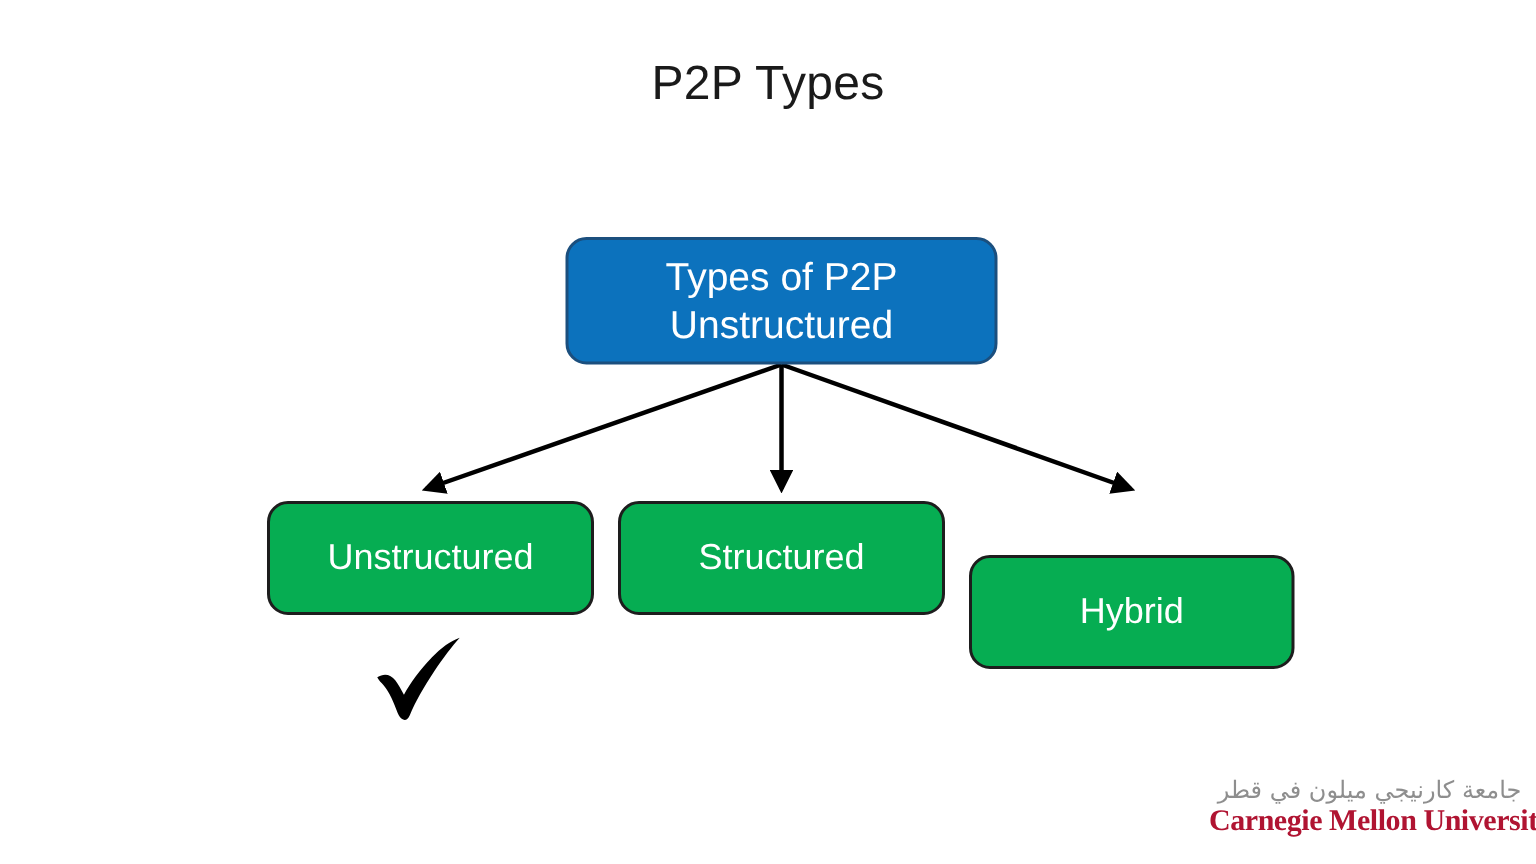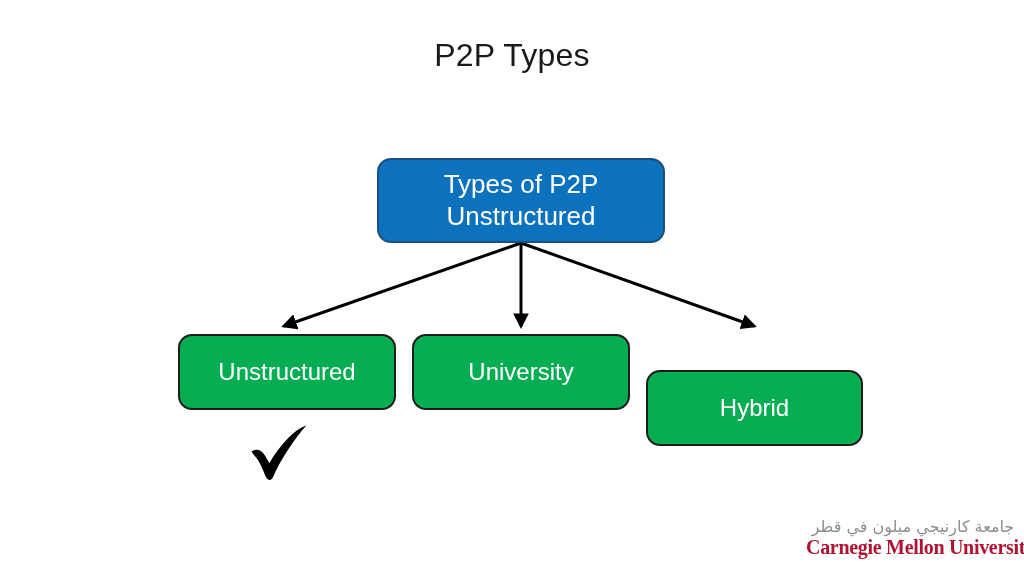--- a/index.html
+++ b/index.html
@@ -147,21 +147,21 @@
       <span>Types of P2P</span><br>
       <span>Unstructured</span>
     </span>
   </div>
 
   <div class="node node-leaf leaf-1">
     <span>Unstructured</span>
   </div>
 
   <div class="node node-leaf leaf-2">
-    <span>University</span>
+    <span>Structured</span>
   </div>
 
   <div class="node node-leaf leaf-3">
     <span>Hybrid</span>
   </div>
 
   <svg id="check-mark" viewBox="0 0 62 58" xmlns="http://www.w3.org/2000/svg">
     <path d="M3.5 27.5 C8 24.5 12.5 25.5 15.5 29.5 C17.8 32.6 19.4 35.6 21.3 39.2
              C25.5 31.5 32 22.5 40 14.2 C46 8.0 52 3.6 58.5 1.2
              C53.5 6.8 47.5 14.5 41.5 23.5 C34.5 34.0 28.8 44.2 25.2 52.8

